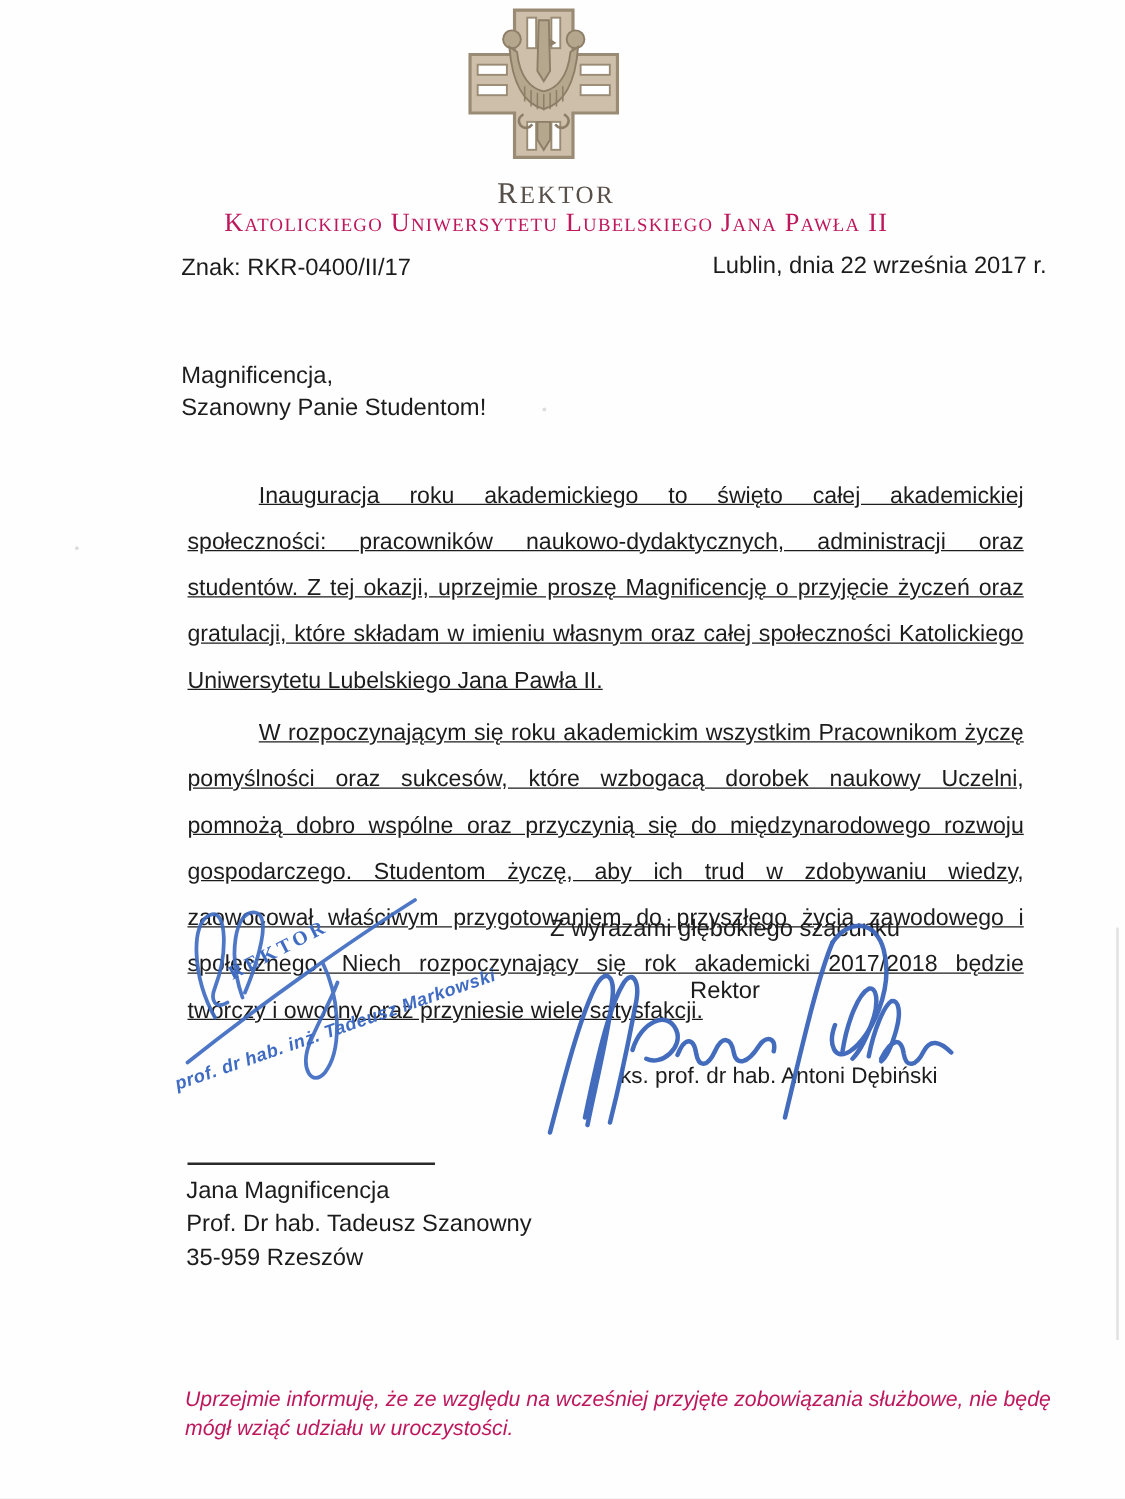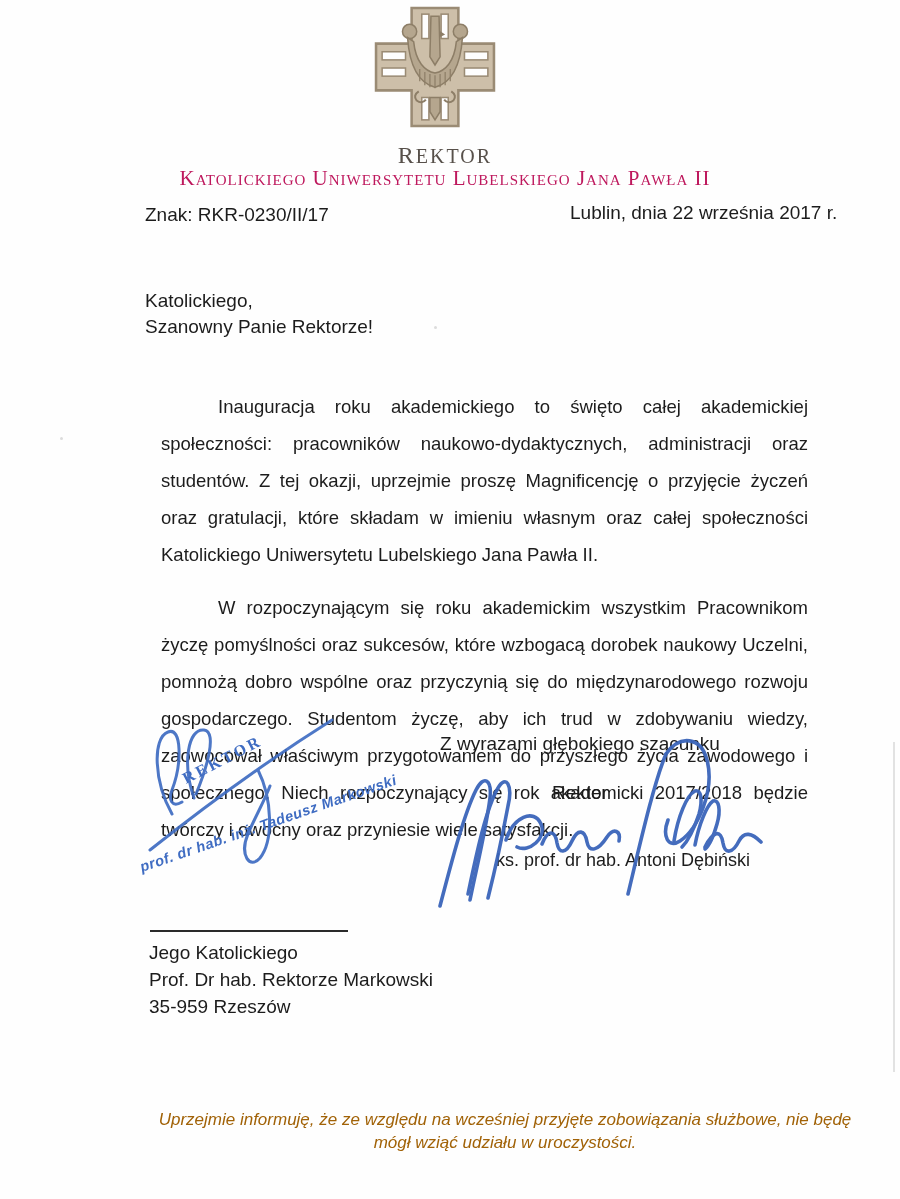--- a/index.html
+++ b/index.html
@@ -36,39 +36,38 @@
   .ref-number { position:absolute; left:145px; top:204px; font-size:19px; }
   .place-date { position:absolute; left:570px; top:202px; font-size:19px; }
   
   .salutation { position:absolute; left:145px; top:288px; font-size:19px; line-height:26px; }
   
   .letter-body {
     position:absolute; left:145px; top:372px; width:679px;
     font-size:18.5px; line-height:37px;
     text-align:justify;
   }
-  .letter-body p { text-indent:57px; margin:16px; }
+  .letter-body p { text-indent:57px; margin:5px;text-decoration:underline; }
   
   .closing-phrase { position:absolute; left:430px; top:733px; width:300px; text-align:center; font-size:19px; }
   .closing-title  { position:absolute; left:430px; top:782px; width:300px; text-align:center; font-size:19px; }
   .closing-signer { position:absolute; left:448px; top:850px; width:350px; text-align:center; font-size:18px; }
   
   .ink-layer { position:absolute; left:138px; top:698px; width:690px; height:220px; pointer-events:none; z-index:5; }
   .ink-layer path { fill:none; stroke-linecap:round; stroke-linejoin:round; }
   .stamp-title-text { font-family:"Liberation Serif", serif; font-weight:bold; font-size:16px; letter-spacing:3px; }
   .stamp-name-text  { font-style:italic; font-weight:bold; font-size:14.5px; letter-spacing:0.5px; }
   
   .recipient-rule { position:absolute; left:150px; top:930px; width:198px; height:2px; background:#2a2a2a; }
   .recipient { position:absolute; left:149px; top:939px; font-size:19px; line-height:27px; }
   
   .footnote {
     position:absolute; left:148px; top:1108px; width:714px;
     font-size:17px; font-style:italic; line-height:23px;
-    color:#a16207;
-    text-align:center;
+    color:#be185d;
   }
   
   .scan-line { position:absolute; left:893px; top:742px; width:2px; height:330px; background:rgba(175,175,175,0.35); }
   .speck { position:absolute; width:3px; height:3px; border-radius:50%; background:rgba(120,120,120,0.25); }
 </style>
 </head>
 <body>
 
 <div class="page">
 
@@ -107,26 +106,26 @@
       <path d="M44 84 q-6 4 -2 9 q5 4 9 -1" fill="none" stroke="#8d7e67" stroke-width="2"></path>
       <path d="M76 84 q6 4 2 9 q-5 4 -9 -1" fill="none" stroke="#8d7e67" stroke-width="2"></path>
 
       <path d="M55 90 h10 v14 l-5 8 -5 -8 Z" fill="#b5a68e" stroke="#8d7e67" stroke-width="1.5"></path>
     </svg>
   </div>
 
   <div class="header-title">REKTOR</div>
   <div class="header-inst">Katolickiego Uniwersytetu Lubelskiego Jana Pawła II</div>
 
-  <div class="ref-number">Znak: RKR-0230/II/17</div>
+  <div class="ref-number">Znak: RKR-0400/II/17</div>
   <div class="place-date">Lublin, dnia 22 września 2017 r.</div>
 
   <div class="salutation">
-    <div>Katolickiego,</div>
-    <div>Szanowny Panie Rektorze!</div>
+    <div>Magnificencja,</div>
+    <div>Szanowny Panie Studentom!</div>
   </div>
 
   <div class="letter-body">
     <p>Inauguracja roku akademickiego to święto całej akademickiej społeczności: pracowników naukowo-dydaktycznych, administracji oraz studentów. Z tej okazji, uprzejmie proszę Magnificencję o przyjęcie życzeń oraz gratulacji, które składam w imieniu własnym oraz całej społeczności Katolickiego Uniwersytetu Lubelskiego Jana Pawła II.</p>
     <p>W rozpoczynającym się roku akademickim wszystkim Pracownikom życzę pomyślności oraz sukcesów, które wzbogacą dorobek naukowy Uczelni, pomnożą dobro wspólne oraz przyczynią się do międzynarodowego rozwoju gospodarczego. Studentom życzę, aby ich trud w zdobywaniu wiedzy, zaowocował właściwym przygotowaniem do przyszłego życia zawodowego i społecznego. Niech rozpoczynający się rok akademicki 2017/2018 będzie twórczy i owocny oraz przyniesie wiele satysfakcji.</p>
   </div>
 
   <div class="closing-phrase">Z wyrazami głębokiego szacunku</div>
   <div class="closing-title">Rektor</div>
   <div class="closing-signer">ks. prof. dr hab. Antoni Dębiński</div>
@@ -150,22 +149,22 @@
       <path d="M490 196 C502 146 516 84 528 56"></path>
       <path d="M528 56 C542 36 563 39 569 62 C577 92 560 131 542 143 C530 151 524 138 530 122"></path>
       <path d="M536 143 C540 118 549 97 557 93 C563 91 565 102 561 116 C555 134 548 145 544 149"></path>
       <path d="M557 147 C561 126 569 107 575 103 C581 101 583 112 579 126 C575 140 571 148 567 151"></path>
       <path d="M567 149 c8 -16 16 -18 18 -4 c2 12 10 10 16 -2 c5 -10 13 -8 22 1"></path>
     </g>
   </svg>
 
   <div class="recipient-rule"></div>
   <div class="recipient">
-    <div>Jego Katolickiego</div>
-    <div>Prof. Dr hab. Rektorze Markowski</div>
+    <div>Jana Magnificencja</div>
+    <div>Prof. Dr hab. Tadeusz Szanowny</div>
     <div>35-959 Rzeszów</div>
   </div>
 
   <div class="footnote">Uprzejmie informuję, że ze względu na wcześniej przyjęte zobowiązania służbowe, nie będę mógł wziąć udziału w uroczystości.</div>
 
   <div class="scan-line"></div>
   <div class="speck" style="left:434px; top:326px;"></div>
   <div class="speck" style="left:60px; top:437px;"></div>
 
 </div>

